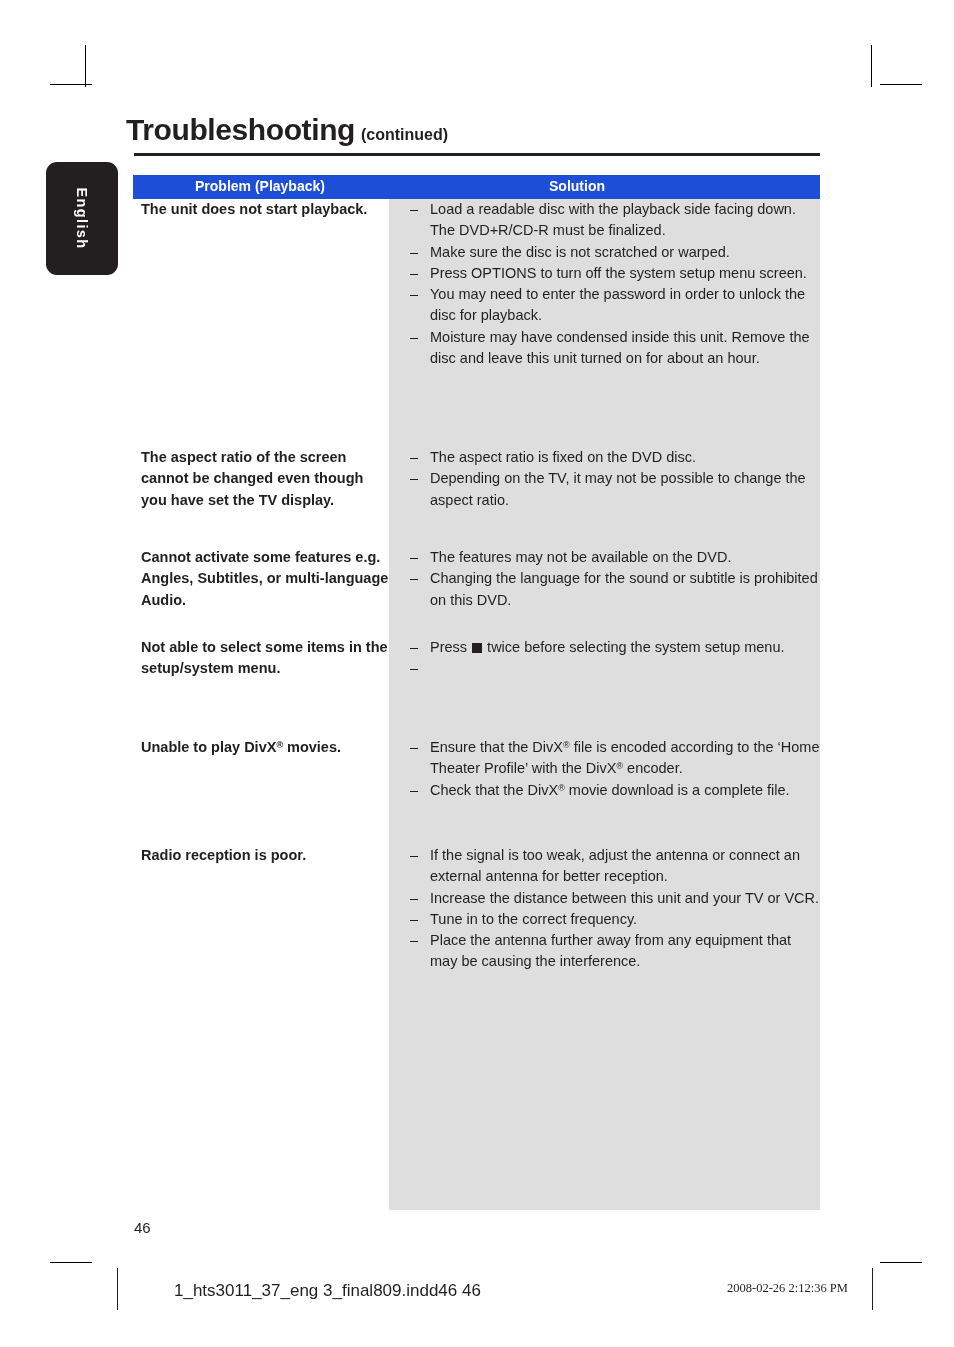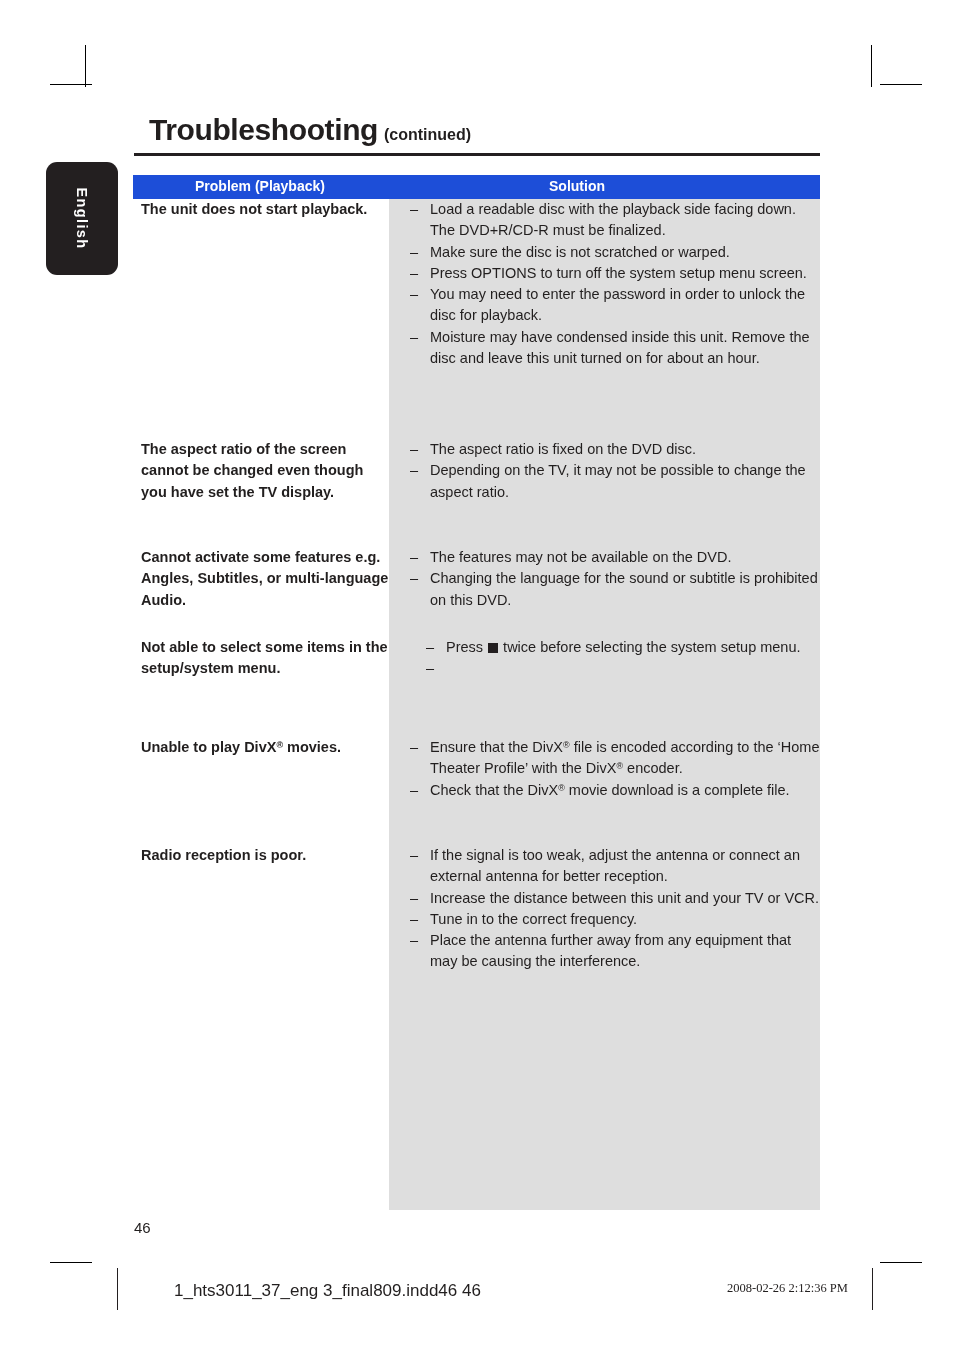--- a/index.html
+++ b/index.html
@@ -53,21 +53,21 @@
     justify-content: center;
     color: #ffffff;
     font-size: 14.5px;
     font-weight: bold;
     letter-spacing: 1.4px;
   }
 
   
   .page-title {
     position: absolute;
-    left: 149px;
+    left: 126px;
     top: 113px;
     white-space: nowrap;
   }
   .page-title .main {
     font-size: 30px;
     font-weight: bold;
     letter-spacing: -0.4px;
   }
   .page-title .sub {
     font-size: 16px;
@@ -238,35 +238,35 @@
     <div class="row" style="position: absolute; top: 0px; left: 0px; width: 687px;">
       <div class="col-problem">The unit does not start playback.</div>
       <div class="col-solution">
         <div class="bullet-item"><span class="dash">–</span><span>Load a readable disc with the playback side facing down. The DVD+R/CD-R must be finalized.</span></div>
         <div class="bullet-item"><span class="dash">–</span><span>Make sure the disc is not scratched or warped.</span></div>
         <div class="bullet-item"><span class="dash">–</span><span>Press OPTIONS to turn off the system setup menu screen.</span></div>
         <div class="bullet-item"><span class="dash">–</span><span>You may need to enter the password in order to unlock the disc for playback.</span></div>
         <div class="bullet-item"><span class="dash">–</span><span>Moisture may have condensed inside this unit. Remove the disc and leave this unit turned on for about an hour.</span></div>
       </div>
     </div>
-    <div class="row" style="position: absolute; top: 240px; left: 0px; width: 687px; justify-content: flex-end;">
+    <div class="row" style="position: absolute; top: 248px; left: 0px; width: 687px; justify-content: flex-end;">
       <div class="col-problem">The aspect ratio of the screen cannot be changed even though you have set the TV display.</div>
       <div class="col-solution">
         <div class="bullet-item"><span class="dash">–</span><span>The aspect ratio is fixed on the DVD disc.</span></div>
         <div class="bullet-item"><span class="dash">–</span><span>Depending on the TV, it may not be possible to change the aspect ratio.</span></div>
       </div>
     </div>
     <div class="row" style="position: absolute; top: 348px; left: 0px; width: 687px;">
       <div class="col-problem">Cannot activate some features e.g. Angles, Subtitles, or multi-language Audio.</div>
       <div class="col-solution">
         <div class="bullet-item"><span class="dash">–</span><span>The features may not be available on the DVD.</span></div>
         <div class="bullet-item"><span class="dash">–</span><span>Changing the language for the sound or subtitle is prohibited on this DVD.</span></div>
       </div>
     </div>
-    <div class="row" style="position: absolute; top: 438px; left: 0px; width: 687px; gap: 16px;">
+    <div class="row" style="position: absolute; top: 438px; left: 0px; width: 687px;">
       <div class="col-problem">Not able to select some items in the setup/system menu.</div>
       <div class="col-solution">
         <div class="bullet-item"><span class="dash">–</span><span>Press <span class="stop-glyph"></span> twice before selecting the system setup menu.</span></div>
         <div class="bullet-item"><span class="dash">–</span></div>
       </div>
     </div>
     <div class="row" style="position: absolute; top: 538px; left: 0px; width: 687px;">
       <div class="col-problem">Unable to play DivX<sup>®</sup> movies.</div>
       <div class="col-solution">
         <div class="bullet-item"><span class="dash">–</span><span>Ensure that the DivX<sup>®</sup> file is encoded according to the ‘Home Theater Profile’ with the DivX<sup>®</sup> encoder.</span></div>

